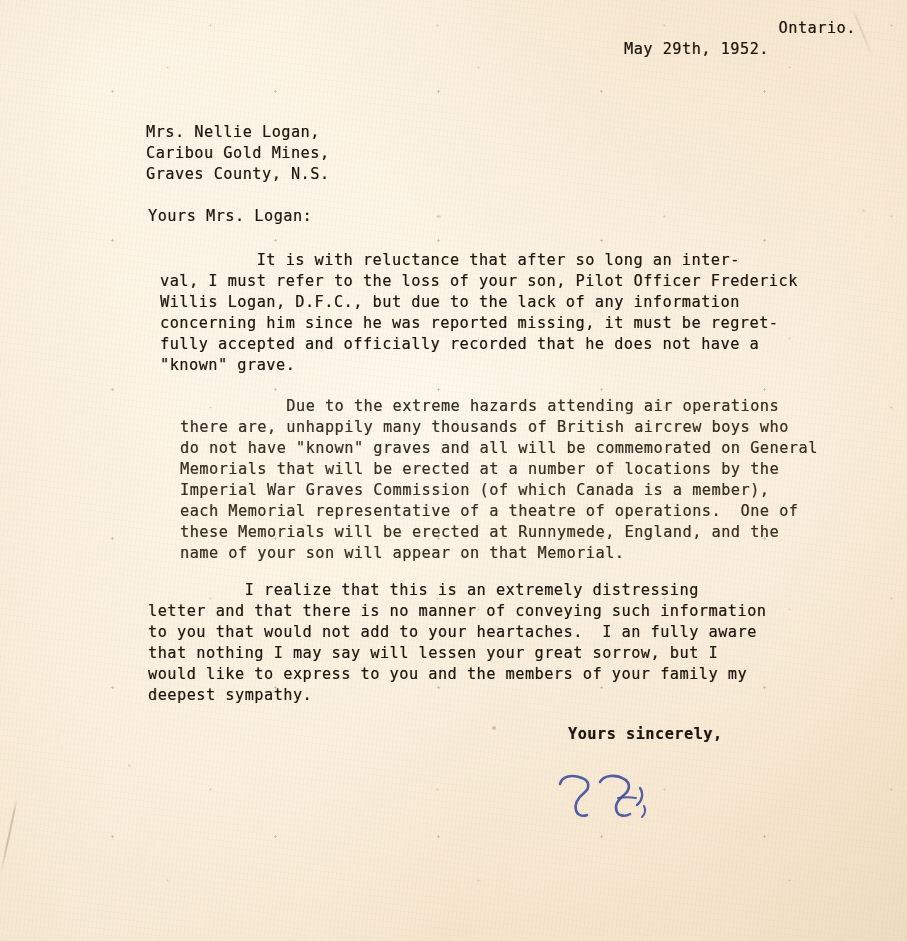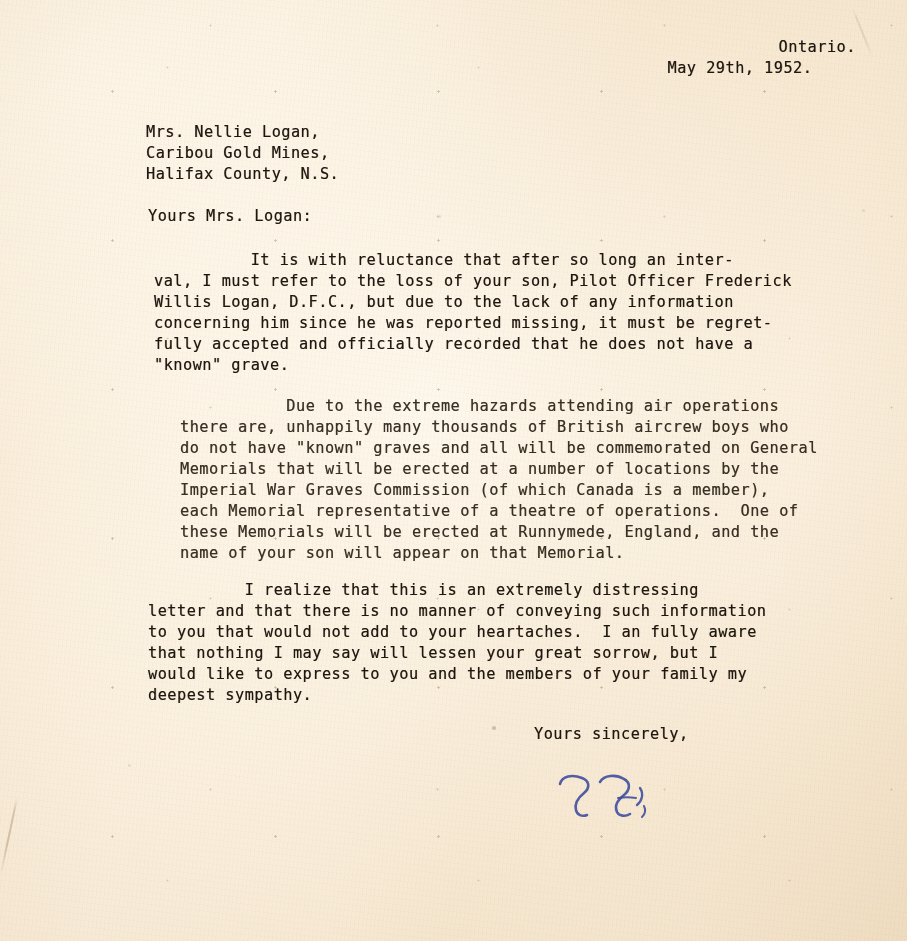--- a/index.html
+++ b/index.html
@@ -107,27 +107,27 @@
       -0.3px 0.15px 0.5px rgba(55,40,25,0.22);
     -webkit-font-smoothing: antialiased;
   }
   .typed.block { white-space: pre; }
 
   
   .ink-strong { color: #1d1710; }
   .ink-soft   { color: #2e251b; opacity: 0.95; }
 
   
-  #dateline        { left: 624px; top: 37px;  text-align: center; }
+  #dateline        { left: 624px; top: 18px;  text-align: left; }
   #recipient-block { left: 146px; top: 122px; }
   #salutation      { left: 148px; top: 206px; }
-  #para-1          { left: 154px; top: 250px; }
+  #para-1          { left: 160px; top: 250px; }
   #para-2          { left: 147px; top: 396px; margin-left: 33px; }
   #para-3          { left: 148px; top: 580px; }
-  #closing         { left: 534px; top: 724px; }
+  #closing         { left: 568px; top: 724px; font-weight: bold; }
   #signature-block { left: 506px; top: 803px; }
 
   
   #signature-mark {
     position: absolute;
     left: 556px;
     top: 772px;
     width: 128px;
     height: 48px;
     pointer-events: none;
@@ -164,21 +164,21 @@
   <div class="smudge" style="left:492px; top:726px; width:4px; height:4px;"></div>
   <div class="smudge" style="left:438px; top:215px; width:3px; height:3px; opacity:0.55;"></div>
   <div class="smudge" style="left:862px; top:209px; width:3px; height:3px; opacity:0.5;"></div>
   <div class="smudge" style="left:128px; top:764px; width:3px; height:3px; opacity:0.45;"></div>
 
   <div class="typed block ink-strong" id="dateline">                Ontario.
 May 29th, 1952.</div>
 
   <div class="typed block ink-strong" id="recipient-block">Mrs. Nellie Logan,
 Caribou Gold Mines,
-Halifax County, N.S.</div>
+Graves County, N.S.</div>
 
   <div class="typed block ink-strong" id="salutation">Yours Mrs. Logan:</div>
 
   <div class="typed block ink-strong" id="para-1">          It is with reluctance that after so long an inter-
 val, I must refer to the loss of your son, Pilot Officer Frederick
 Willis Logan, D.F.C., but due to the lack of any information
 concerning him since he was reported missing, it must be regret-
 fully accepted and officially recorded that he does not have a
 "known" grave.</div>
 

